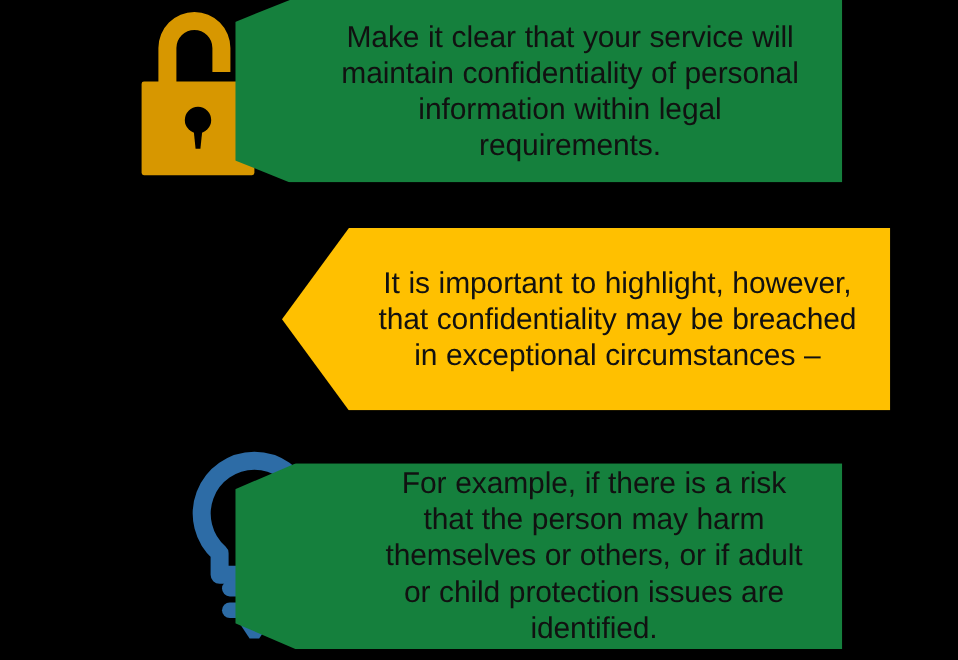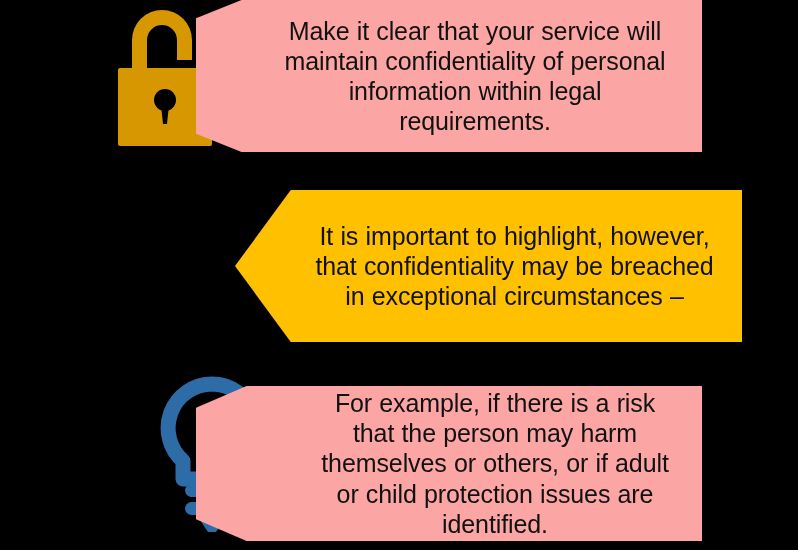--- a/index.html
+++ b/index.html
@@ -33,21 +33,21 @@
   
   .banner {
     position: absolute;
     top: 0;
     height: 100%;
     display: flex;
     align-items: center;
     justify-content: center;
     box-sizing: border-box;
   }
-  .banner-blue  { background: #fca5a5; }
+  .banner-blue  { background: #15803d; }
   .banner-gold  { background: #FFC000; }
 
   
   #banner-1 {
     left: 196px; width: 506px;
     clip-path: polygon(0% 12%, 9% 0%, 100% 0%, 100% 100%, 9% 100%, 0% 88%);
   }
   #banner-2 {
     left: 195px; width: 507px;
     clip-path: polygon(0% 50%, 11% 0%, 100% 0%, 100% 100%, 11% 100%);

